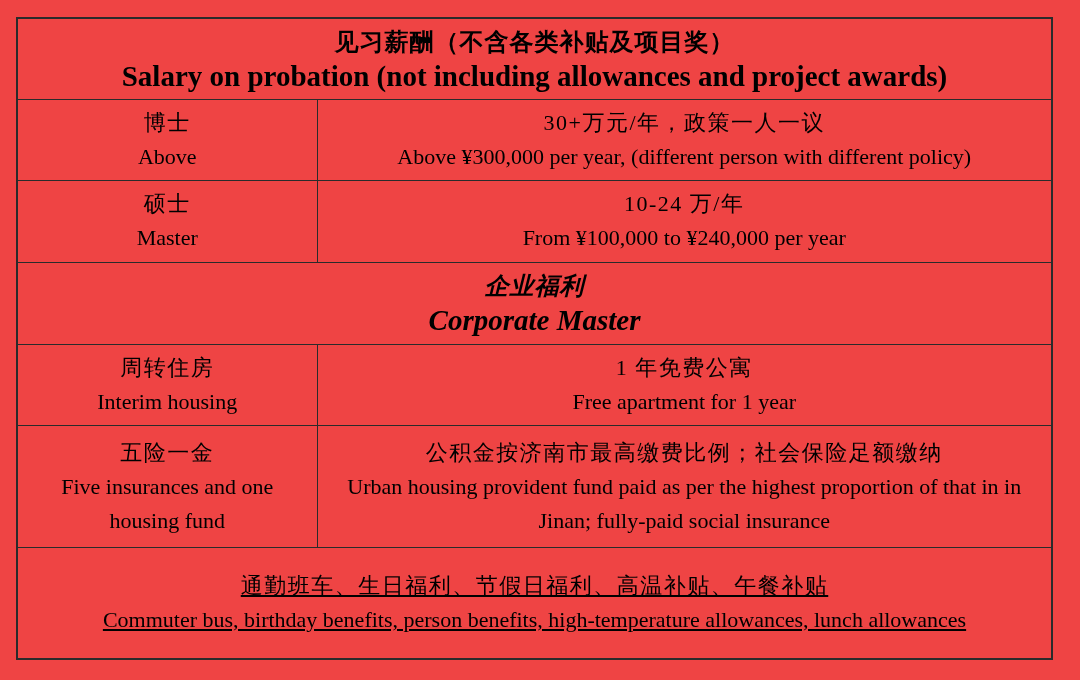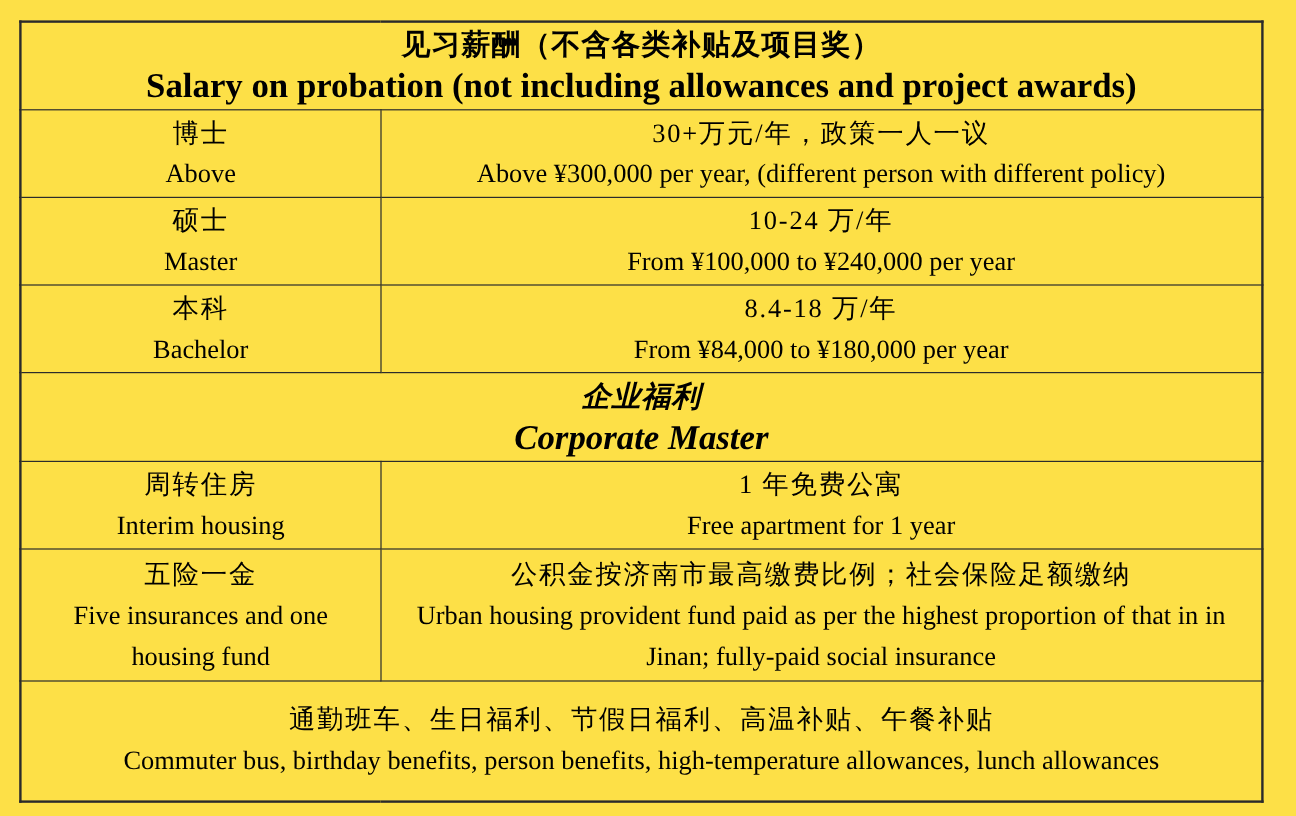--- a/index.html
+++ b/index.html
@@ -8,21 +8,21 @@
     background: #ffffff;
     width: 1080px;
     height: 680px;
     font-family: "Liberation Serif", "DejaVu Serif", serif;
     color: #000000;
   }
   .page {
     position: relative;
     width: 1080px;
     height: 680px;
-    background: #fde047;
+    background: #ef4444;
     overflow: hidden;
   }
   table.doc-table {
     position: absolute;
     left: 16px;
     top: 17px;
     width: 1035px;
     height: 643px;
     border-collapse: collapse;
     table-layout: fixed;
@@ -56,21 +56,21 @@
     font-weight: bold;
     font-size: 29px;
   }
   .row-header      { height: 70px; }
   .row-doctor      { height: 73px; }
   .row-master      { height: 71px; }
   .row-bachelor    { height: 72px; }
   .row-welfare-hdr { height: 74px; font-style: italic; }
   .row-housing     { height: 73px; }
   .row-insurance   { height: 110px; }
-  .row-footer      { height: 100px; }
+  .row-footer      { height: 100px; text-decoration: underline; }
   .footer-cell { padding: 2px 30px; }
 </style>
 </head>
 <body>
 
 <div class="page">
   <table class="doc-table">
     <colgroup>
       <col class="col-label">
       <col class="col-value">
@@ -99,30 +99,20 @@
       <td>
         <div class="cn">硕士</div>
         <div class="en">Master</div>
       </td>
       <td>
         <div class="cn">10-24 万/年</div>
         <div class="en">From ¥100,000 to ¥240,000 per year</div>
       </td>
     </tr>
 
-    <tr class="row-bachelor">
-      <td>
-        <div class="cn">本科</div>
-        <div class="en">Bachelor</div>
-      </td>
-      <td>
-        <div class="cn">8.4-18 万/年</div>
-        <div class="en">From ¥84,000 to ¥180,000 per year</div>
-      </td>
-    </tr>
 
     <tr class="row-welfare-hdr">
       <td colspan="2" class="section-header">
         <div class="cn">企业福利</div>
         <div class="en">Corporate Master</div>
       </td>
     </tr>
 
     <tr class="row-housing">
       <td>

